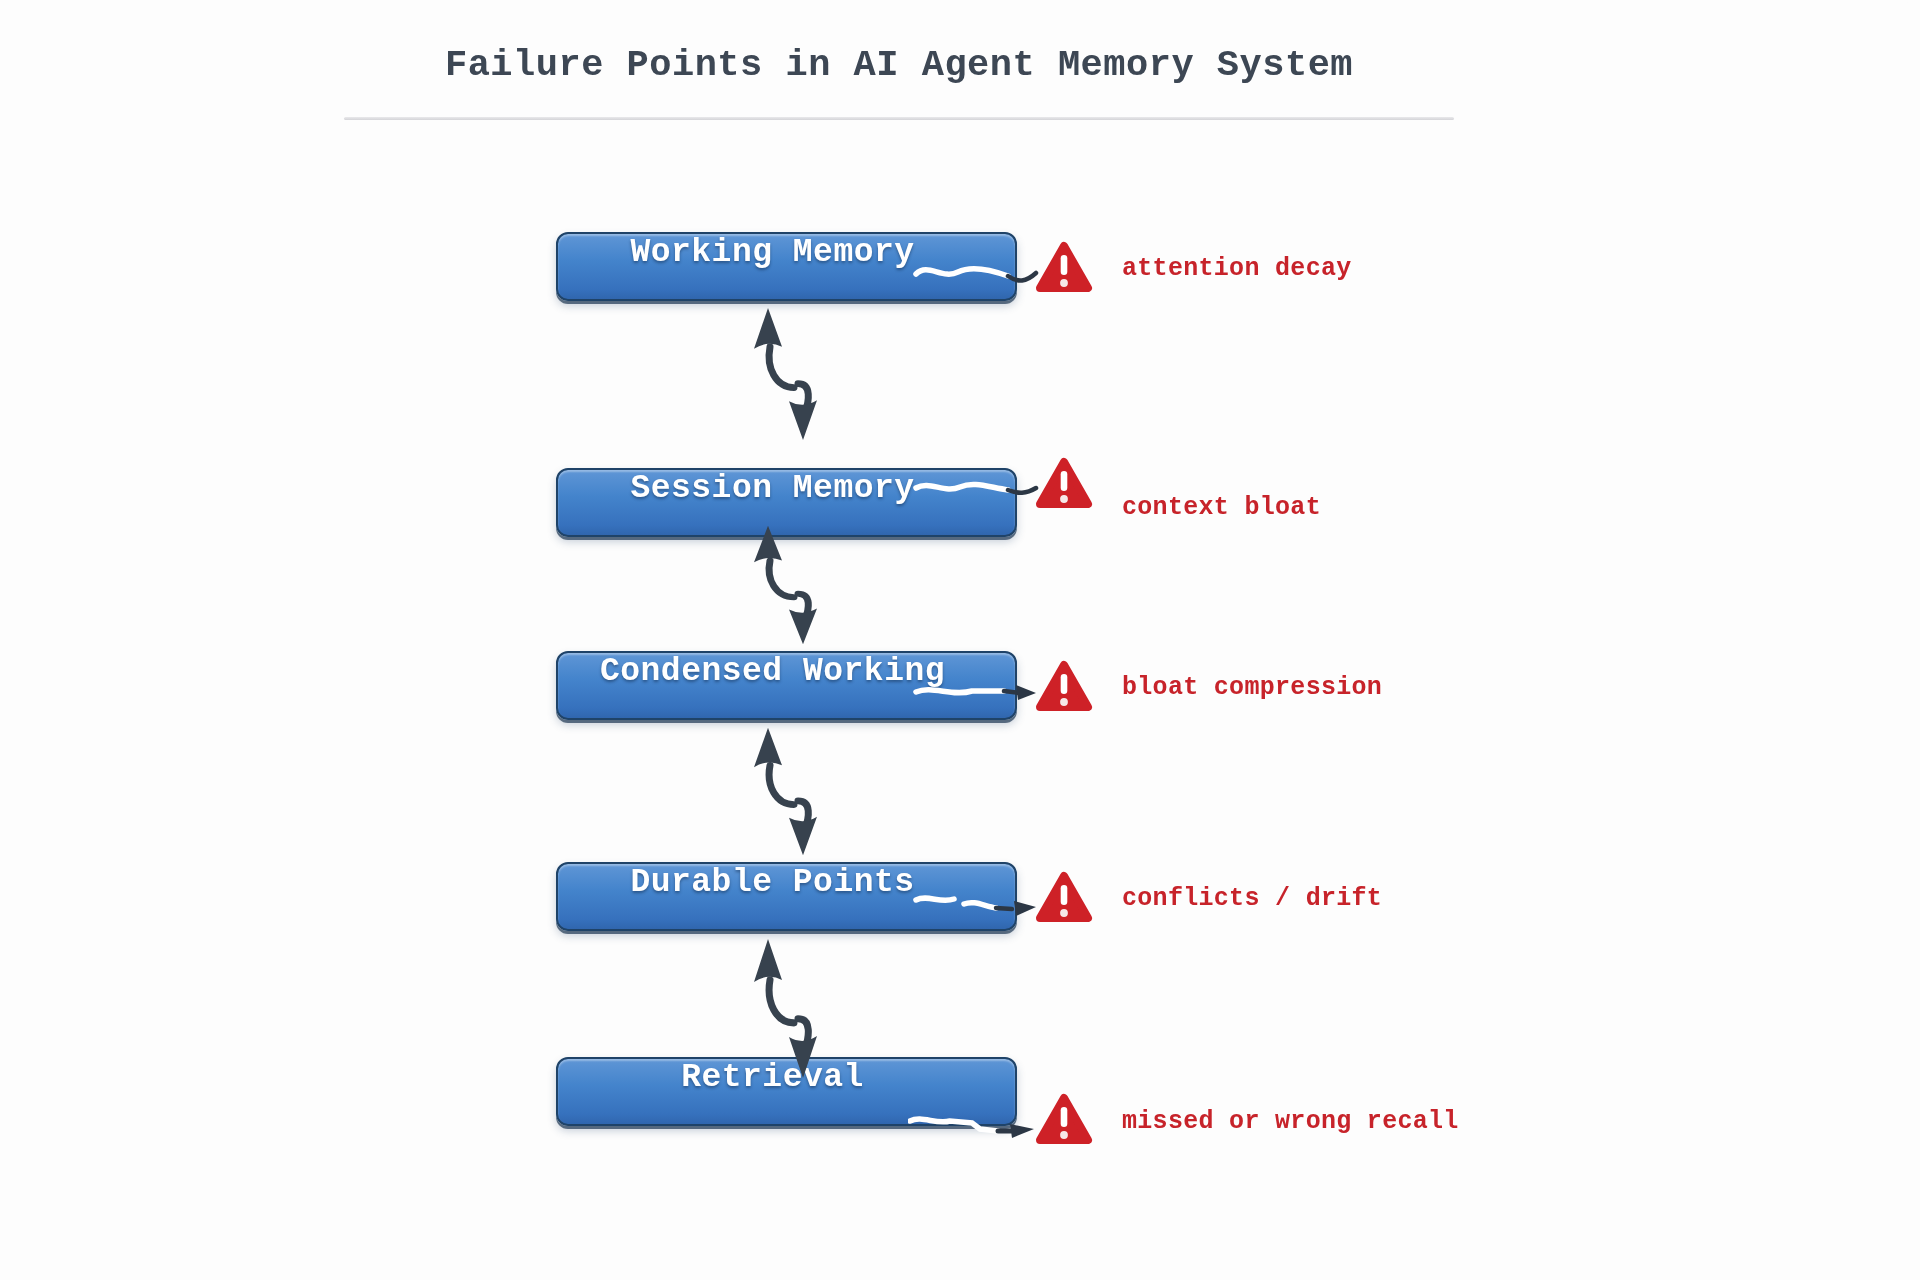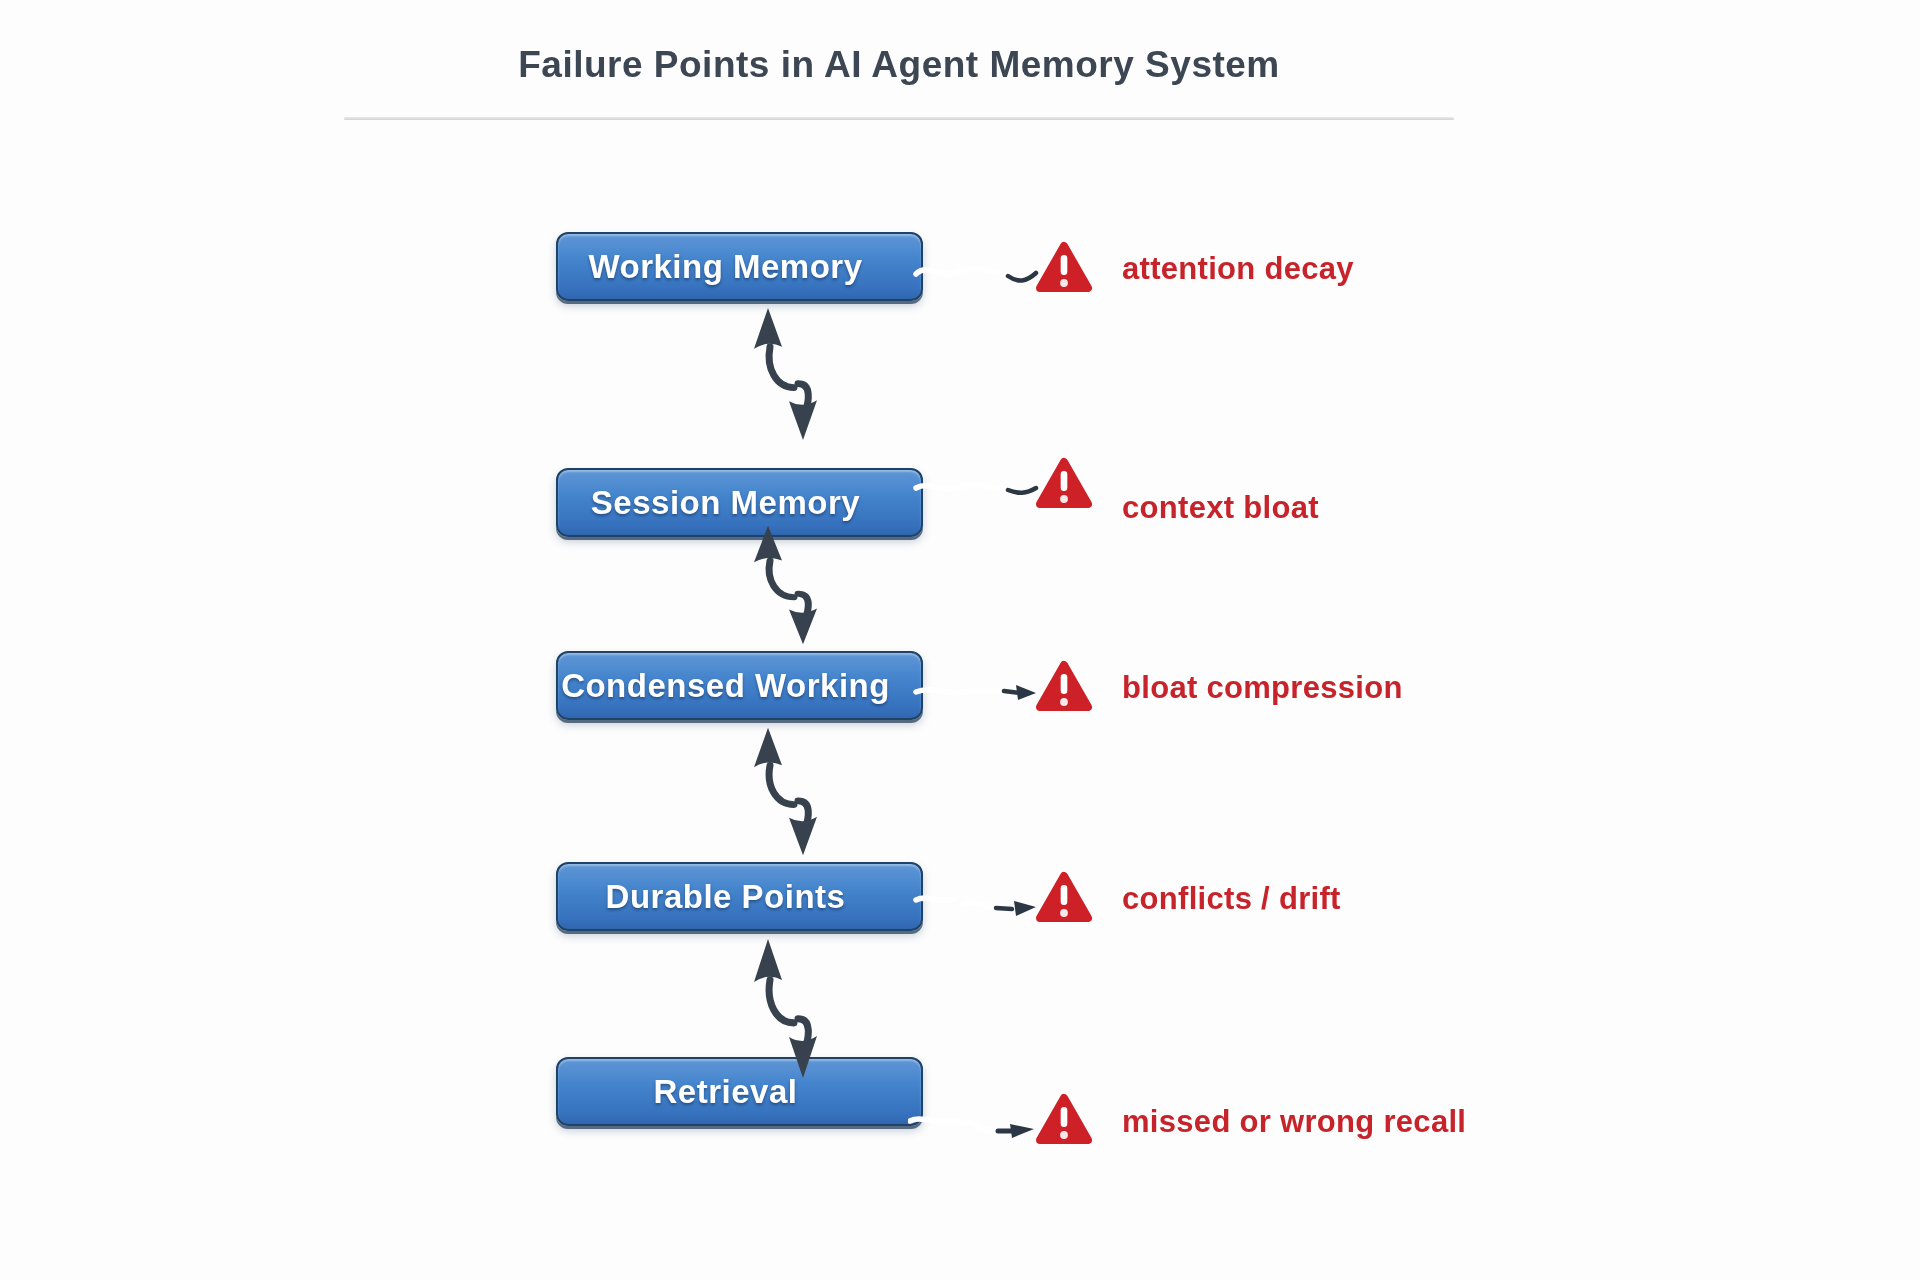--- a/index.html
+++ b/index.html
@@ -1,59 +1,59 @@
 <!DOCTYPE html>
 <html><head>
 <meta charset="utf-8">
 <style>
   html,body{margin:0;padding:0;background:#fdfdfd;}
   #stage{
     position:relative;width:1920px;height:1280px;overflow:hidden;
-    background:#fdfdfd;font-family:Liberation Sans, sans-serif;border-radius:22px;
+    background:#fdfdfd;font-family:Liberation Mono, monospace;border-radius:22px;
   }
   
   .title{
     position:absolute;left:344px;top:44px;width:1110px;
     text-align:center;font-size:37px;font-weight:bold;color:#3d4754;
     letter-spacing:.5px;
   }
   .divider{
     position:absolute;left:344px;top:117px;width:1110px;height:3px;
     background:linear-gradient(180deg,#e9e9eb,#d4d4d8);border-radius:2px;
   }
   
   .node{
-    position:absolute;left:556px;width:367px;height:69px;
+    position:absolute;left:556px;width:461px;height:69px;
     border-radius:12px;
     background:linear-gradient(180deg,#5f96d6 0%,#4484cc 40%,#3671bd 85%,#3066ae 100%);
     border:2px solid #1f4368;
     box-shadow:0 3px 0 rgba(18,44,74,.65), 0 5px 8px rgba(40,70,110,.25),
                inset 0 2px 2px rgba(255,255,255,.35);
-    display:flex;align-items:center;justify-content:center;
+    display:flex;align-items:flex-start;justify-content:center;
     box-sizing:border-box;
   }
   .node-label{
     color:#fff;font-size:33px;font-weight:bold;letter-spacing:.5px;
     text-shadow:0 2px 3px rgba(10,30,60,.45);
     transform:translateX(-14px);white-space:nowrap;
   }
   .r1 .node{top:232px}.r2 .node{top:468px}.r3 .node{top:651px}
   .r4 .node{top:862px}.r5 .node{top:1057px}
   
   .connector{position:absolute;left:908px;width:136px;height:40px;}
   .r1 .connector{top:252px}.r2 .connector{top:468px}.r3 .connector{top:671px}
   .r4 .connector{top:882px}.r5 .connector{top:1105px}
   
   .warning{position:absolute;left:1034px;width:60px;height:58px;}
   .r1 .warning{top:238px}.r2 .warning{top:454px}.r3 .warning{top:657px}
   .r4 .warning{top:868px}.r5 .warning{top:1090px}
   
   .failure{
     position:absolute;left:1122px;top:0;height:38px;line-height:38px;
-    font-size:31px;font-weight:bold;color:#c7232a;white-space:nowrap;
+    font-size:25px;font-weight:bold;color:#c7232a;white-space:nowrap;
     letter-spacing:.3px;
   }
   .r1 .failure{top:250px}.r2 .failure{top:489px}.r3 .failure{top:669px}
   .r4 .failure{top:880px}.r5 .failure{top:1103px}
   
   .link{position:absolute;left:742px;width:84px;}
   .l1{top:306px;height:136px}.l2{top:524px;height:122px}
   .l3{top:726px;height:131px}.l4{top:937px;height:143px}
 </style>
 </head>

